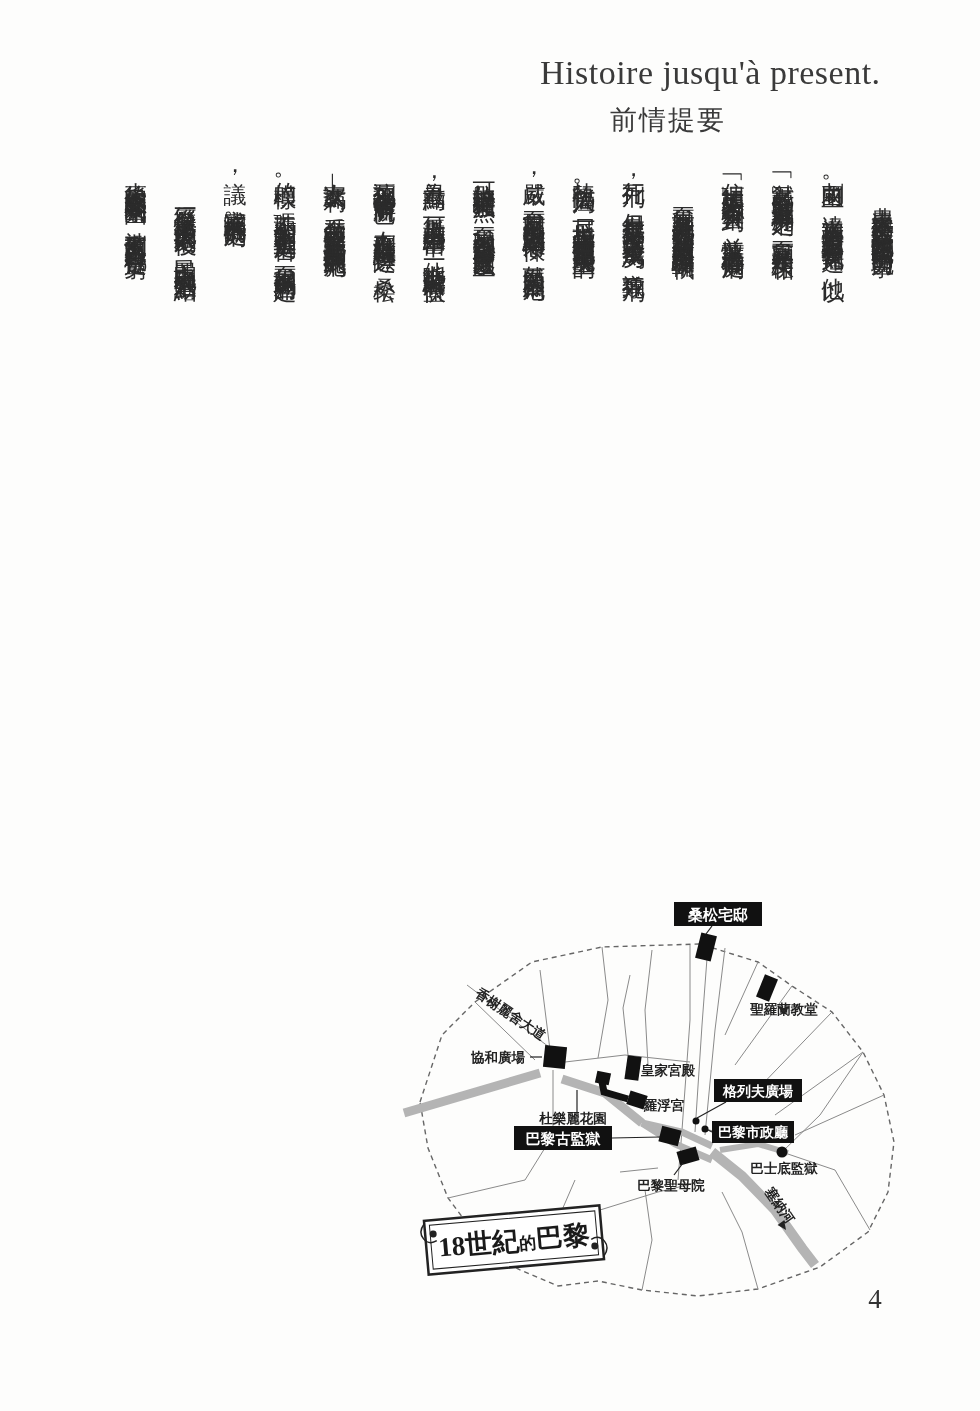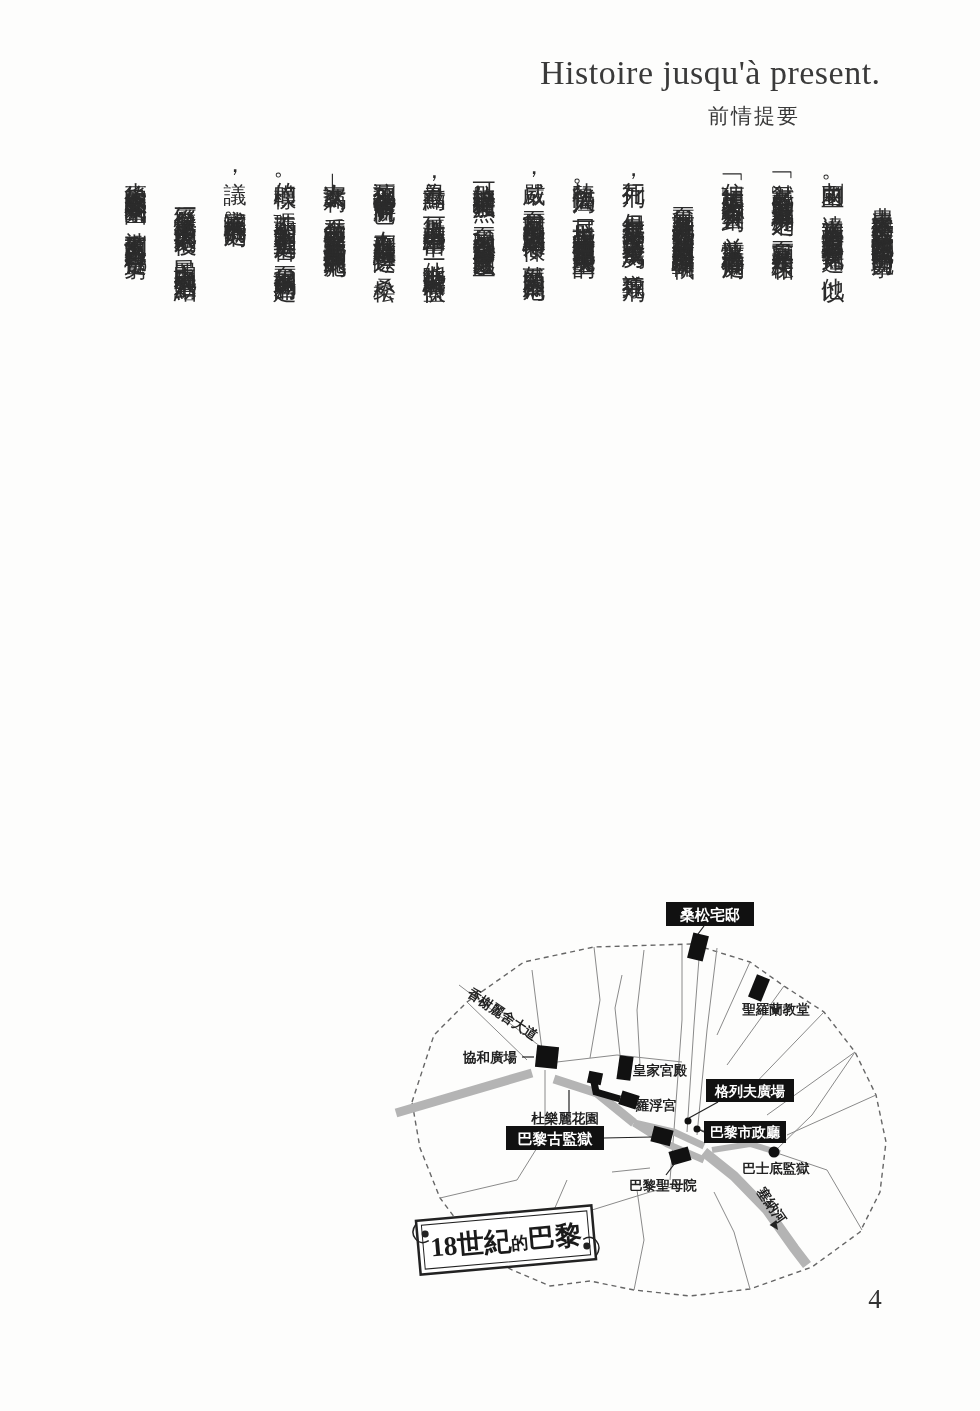--- a/index.html
+++ b/index.html
@@ -10,37 +10,37 @@
     color:#2b2b2b;
   }
   
   .hdr-title{
     position:absolute;top:54px;left:540px;width:370px;
     font-size:34px;letter-spacing:0.5px;color:#3a3a3a;text-align:left;
     font-family:"Liberation Serif","DejaVu Serif",serif;
   }
   .hdr-sub{
     position:absolute;top:102px;left:610px;width:190px;
-    font-size:21px;letter-spacing:2px;color:#3a3a3a;text-align:right;
+    font-size:27px;letter-spacing:2px;color:#3a3a3a;text-align:left;
   }
   
   .story{
     position:absolute;top:164px;left:123px;width:772px;height:716px;
     display:flex;flex-direction:row-reverse;justify-content:space-between;
   }
   .vcol{
     writing-mode:vertical-rl;-webkit-writing-mode:vertical-rl;
     width:25px;height:716px;
     font-size:23px;line-height:25px;letter-spacing:2px;
     color:#2b2b2b;white-space:nowrap;
     font-family:"Liberation Serif","DejaVu Serif",serif;
   }
   .vcol.indent{padding-top:25px;height:691px;}
   
-  .map-wrap{position:absolute;left:382px;top:880px;width:540px;height:440px;}
+  .map-wrap{position:absolute;left:390px;top:880px;width:540px;height:440px;}
   .map-label{font-family:"Liberation Sans","DejaVu Sans",sans-serif;font-weight:bold;}
   
   .pagenum{
     position:absolute;left:850px;top:1284px;width:50px;text-align:center;
     font-size:27px;color:#333;
     font-family:"Liberation Serif","DejaVu Serif",serif;
   }
 </style>
 </head>
 <body>

